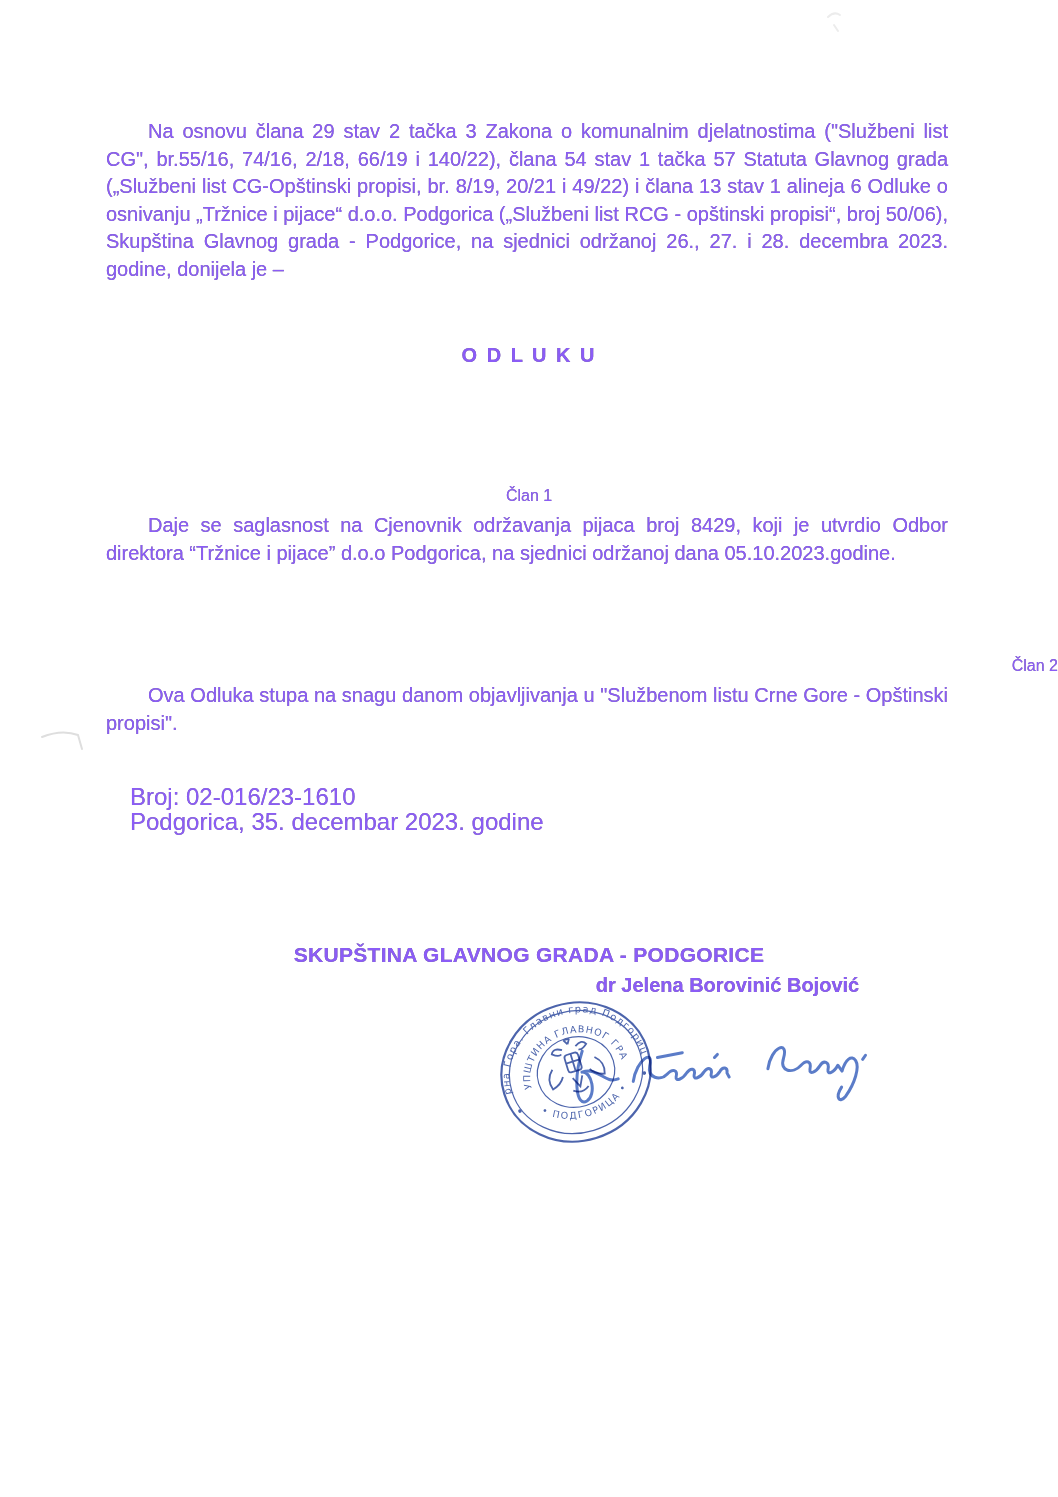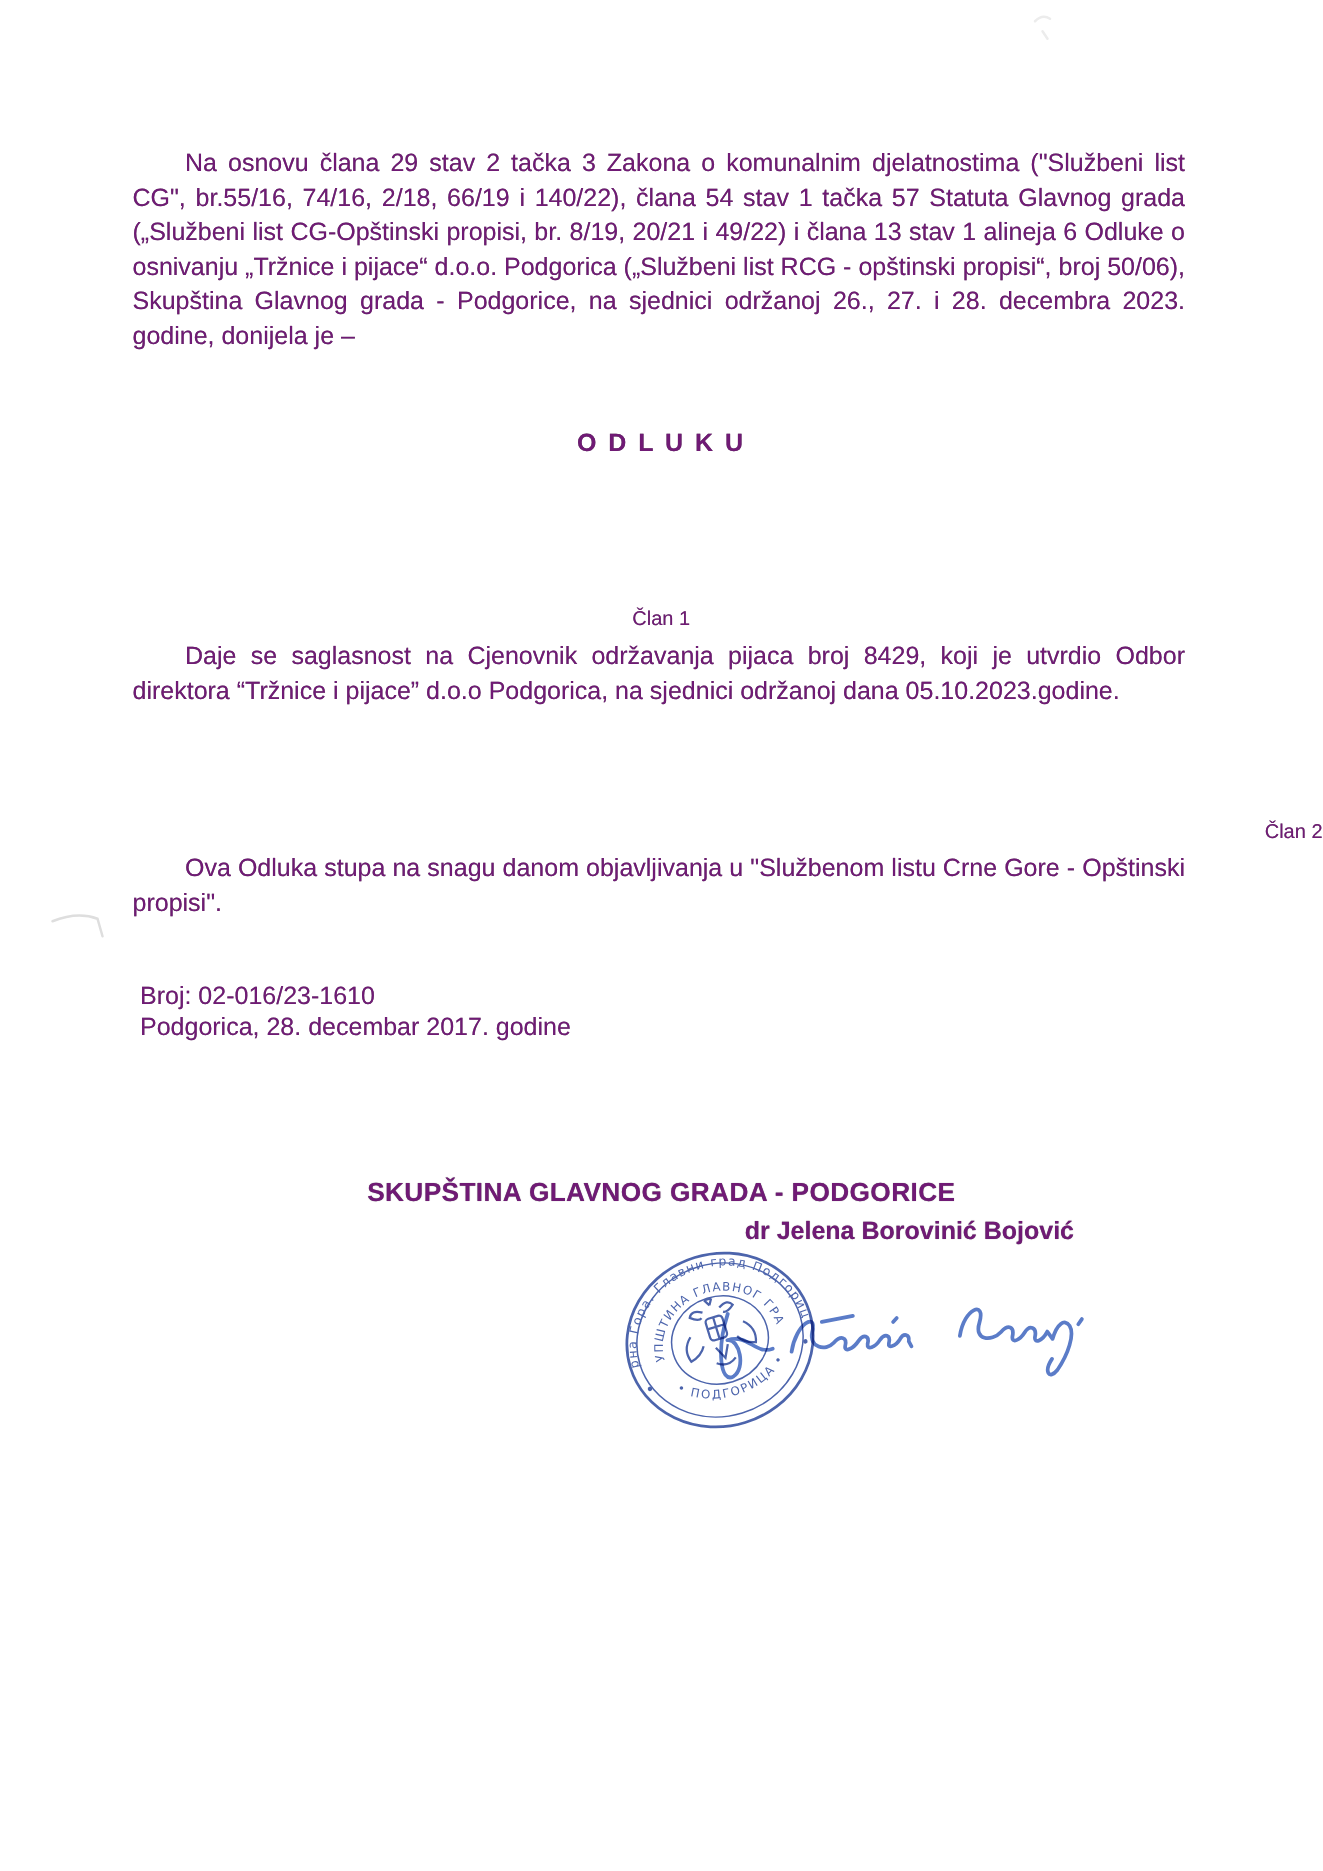--- a/index.html
+++ b/index.html
@@ -1,41 +1,41 @@
 <!DOCTYPE html>
 <html lang="sr"><head>
 <meta charset="utf-8">
 <style>
   html,body{margin:0;padding:0;background:#ffffff;}
   .page{
     position:relative;
     width:1058px;height:1497px;
     background:#ffffff;
     font-family:"Liberation Sans", sans-serif;
-    color:#701a75;
+    color:#8b5cf6;
     overflow:hidden;
   }
   .abs{position:absolute;}
   .body-text{
     font-size:20px;line-height:27.5px;
     text-align:justify;
     text-shadow:0 0 .5px rgba(0,0,0,.55);
   }
   .indent{text-indent:42px;}
   .centered{width:1058px;left:0;text-align:center;}
   .title{
     font-weight:bold;font-size:20px;letter-spacing:2px;
     text-shadow:0 0 .5px rgba(0,0,0,.6);
   }
   .subtitle{
     font-weight:bold;font-size:20px;
     text-shadow:0 0 .6px rgba(0,0,0,.6);
   }
   .clan-head{font-size:16px;text-shadow:0 0 .5px rgba(0,0,0,.5);}
-  .meta{font-size:20px;line-height:28px;text-shadow:0 0 .5px rgba(0,0,0,.5);}
+  .meta{font-size:24px;line-height:28px;text-shadow:0 0 .5px rgba(0,0,0,.5);margin-left:18px;}
   .assembly{
     font-weight:bold;font-size:21px;letter-spacing:.3px;
     text-shadow:0 0 .6px rgba(0,0,0,.6);
   }
   .sig-block{
     left:500px;top:971px;width:455px;text-align:center;
     font-weight:bold;font-size:20px;line-height:29px;
     text-shadow:0 0 .6px rgba(0,0,0,.6);
   }
   .stamp-svg{left:488px;top:997px;mix-blend-mode:multiply;opacity:.92;}
@@ -52,21 +52,21 @@
   <div class="abs centered title" style="top:344px;">O D L U K U</div>
 
 
   <div class="abs centered clan-head" style="top:487px;">Član 1</div>
   <div class="abs body-text indent" style="left:106px;top:512px;width:842px;">Daje se saglasnost na Cjenovnik održavanja pijaca broj 8429, koji je utvrdio Odbor direktora “Tržnice i pijace” d.o.o Podgorica, na sjednici održanoj dana 05.10.2023.godine.</div>
 
   <div class="abs centered clan-head" style="top:657px;text-align:right;">Član 2</div>
   <div class="abs body-text indent" style="left:106px;top:682px;width:842px;">Ova Odluka stupa na snagu danom objavljivanja u "Službenom listu Crne Gore - Opštinski propisi".</div>
 
   <div class="abs meta" style="left:112px;top:783px;">Broj: 02-016/23-1610</div>
-  <div class="abs meta" style="left:112px;top:808px;">Podgorica, 28. decembar 2017. godine</div>
+  <div class="abs meta" style="left:112px;top:808px;">Podgorica, 35. decembar 2023. godine</div>
 
   <div class="abs centered assembly" style="top:943px;">SKUPŠTINA GLAVNOG GRADA - PODGORICE</div>
 
   <div class="abs sig-block">
     <div>dr Jelena Borovinić Bojović</div>
   </div>
 
   <svg class="abs stamp-svg" width="178" height="150" viewBox="0 0 178 150" aria-hidden="true">
     <defs>
       <path id="arcOuterTop" d="M 20 78 A 68 62 0 0 1 156 78" fill="none"></path>

